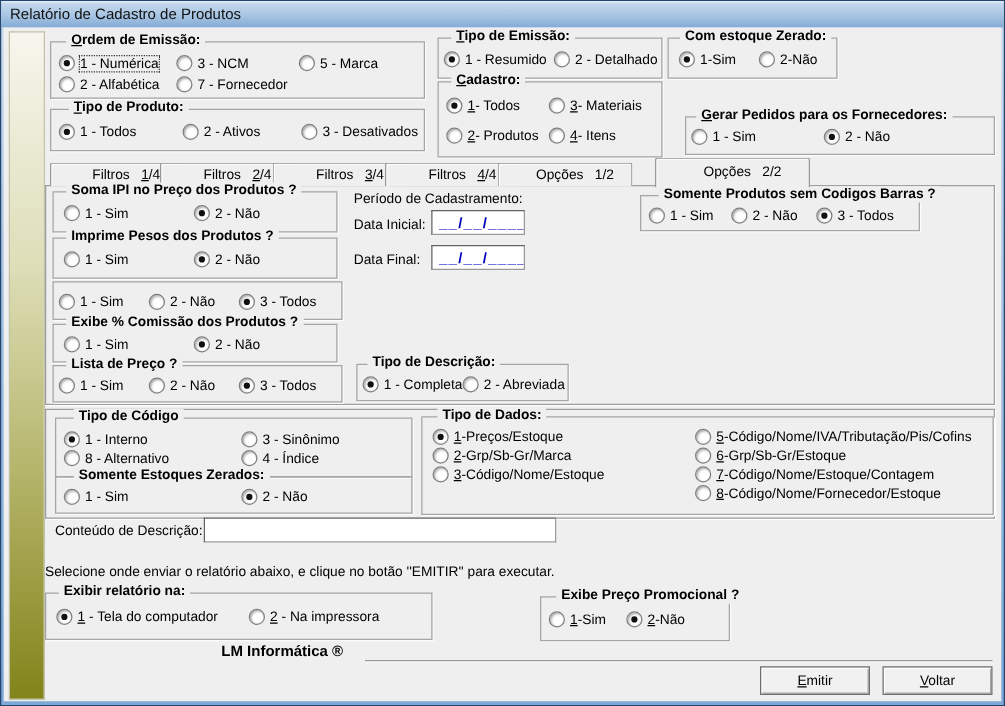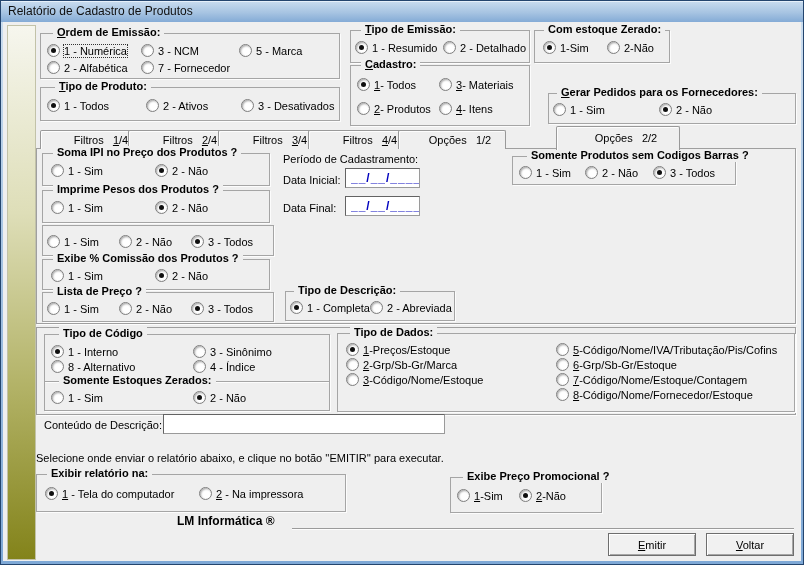--- a/index.html
+++ b/index.html
@@ -17,21 +17,21 @@
   .row{position:absolute;display:flex;align-items:center;height:13px;}
   .opt{display:inline-flex;align-items:center;white-space:pre;flex:none;}
   .opt.abs{position:absolute;}
   .rb{width:11px;height:11px;margin-right:4px;border-radius:50%;background:#fff;border:1px solid #7e7e7e;
     box-shadow:inset 1px 1px 2px rgba(0,0,0,.35),inset -1px -1px 1px rgba(255,255,255,.95);position:relative;flex:none;}
   .opt.checked .rb::after{content:"";position:absolute;left:3px;top:3px;right:3px;bottom:3px;background:#101010;border-radius:50%;}
   em{font-style:normal;}
   .focus{outline:1px dotted #333;}
   .tab{position:absolute;top:130px;height:18px;background:#efefef;border:1px solid #999;border-bottom:none;
     border-radius:2px 2px 0 0;box-shadow:inset 1px 1px 0 #fdfdfd;text-align:center;line-height:18px;white-space:pre;z-index:2;padding-left:16px;}
-  .tab.sel{top:126px;height:23px;line-height:22px;z-index:4;margin-left:32px;}
+  .tab.sel{top:126px;height:23px;line-height:22px;z-index:4;}
   .panel{position:absolute;background:#efefef;border:1px solid #9f9f9f;box-shadow:1px 1px 0 #fcfcfc;z-index:1;}
   .lbl{position:absolute;white-space:pre;}
   .datemask{position:absolute;background:#fff;border:1px solid #9a9a9a;border-top-color:#636363;border-left-color:#636363;
     color:#0000bd;font-weight:bold;font-family:"Liberation Sans",sans-serif;font-size:12px;letter-spacing:1px;padding:0 0 0 5px;margin:0;}
   .textbox{position:absolute;background:#fff;border:1px solid #9a9a9a;border-top-color:#636363;border-left-color:#636363;
     font-family:"Liberation Sans",sans-serif;font-size:11px;padding:0 3px;margin:0;}
   .btn{position:absolute;background:#f1f1f1;border:1px solid #6e6e6e;
     box-shadow:inset 1px 1px 0 #ffffff,inset -1px -1px 0 #a6a6a6;
     font-family:"Liberation Sans",sans-serif;font-size:11px;text-align:center;padding:0;cursor:default;}
   .etline{position:absolute;height:0;border-top:1px solid #9b9b9b;box-shadow:0 1px 0 #fdfdfd;}
@@ -218,21 +218,21 @@
   <span class="lbl z" style="left:36px;top:452px">Selecione onde enviar o relatório abaixo, e clique no botão ''EMITIR'' para executar.</span>
 
   <div class="grp z" style="left:36px;top:474px;width:308px;height:36px">
     <span class="cap" style="left:10px">Exibir relatório na:</span>
     <div class="row" style="left:8px;top:12px">
       <span class="opt checked" style="width:154px"><i class="rb"></i><em><u>1</u> - Tela do computador</em></span>
       <span class="opt"><i class="rb"></i><em><u>2</u> - Na impressora</em></span>
     </div>
   </div>
 
-  <div class="grp z" style="left:450px;top:477px;width:150px;height:34px">
+  <div class="grp z" style="left:432px;top:477px;width:150px;height:34px">
     <span class="cap" style="left:12px">Exibe Preço Promocional ?</span>
     <div class="row" style="left:6px;top:11px">
       <span class="opt" style="width:62px"><i class="rb"></i><em><u>1</u>-Sim</em></span>
       <span class="opt checked"><i class="rb"></i><em><u>2</u>-Não</em></span>
     </div>
   </div>
 
   <span class="footer z" style="left:177px;top:514px">LM Informática ®</span>
   <div class="etline z" style="left:292px;top:528px;width:502px"></div>
 

